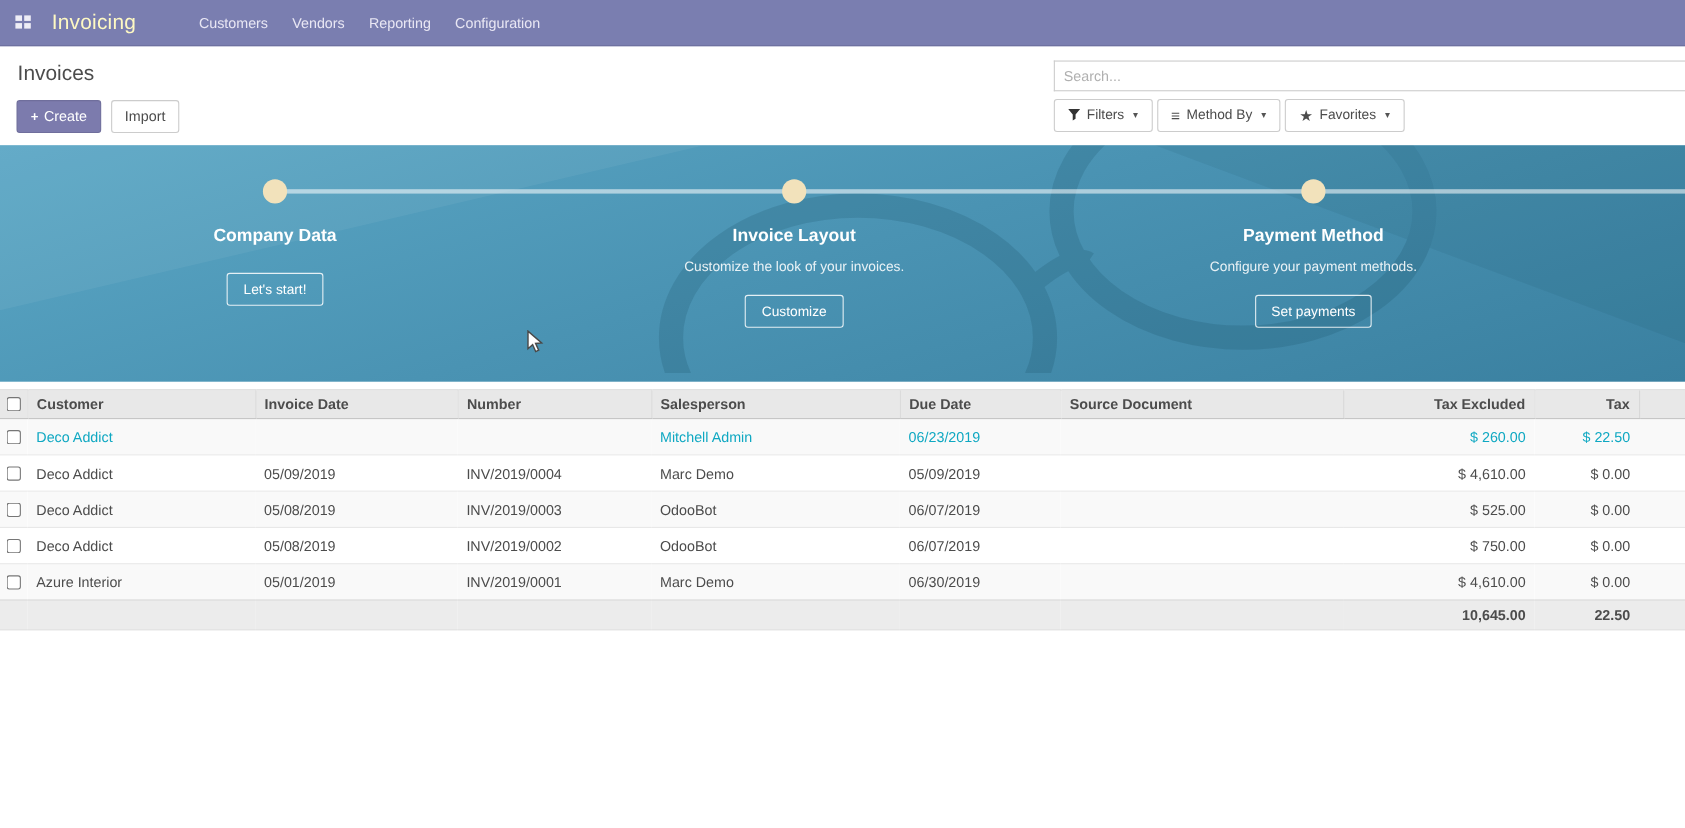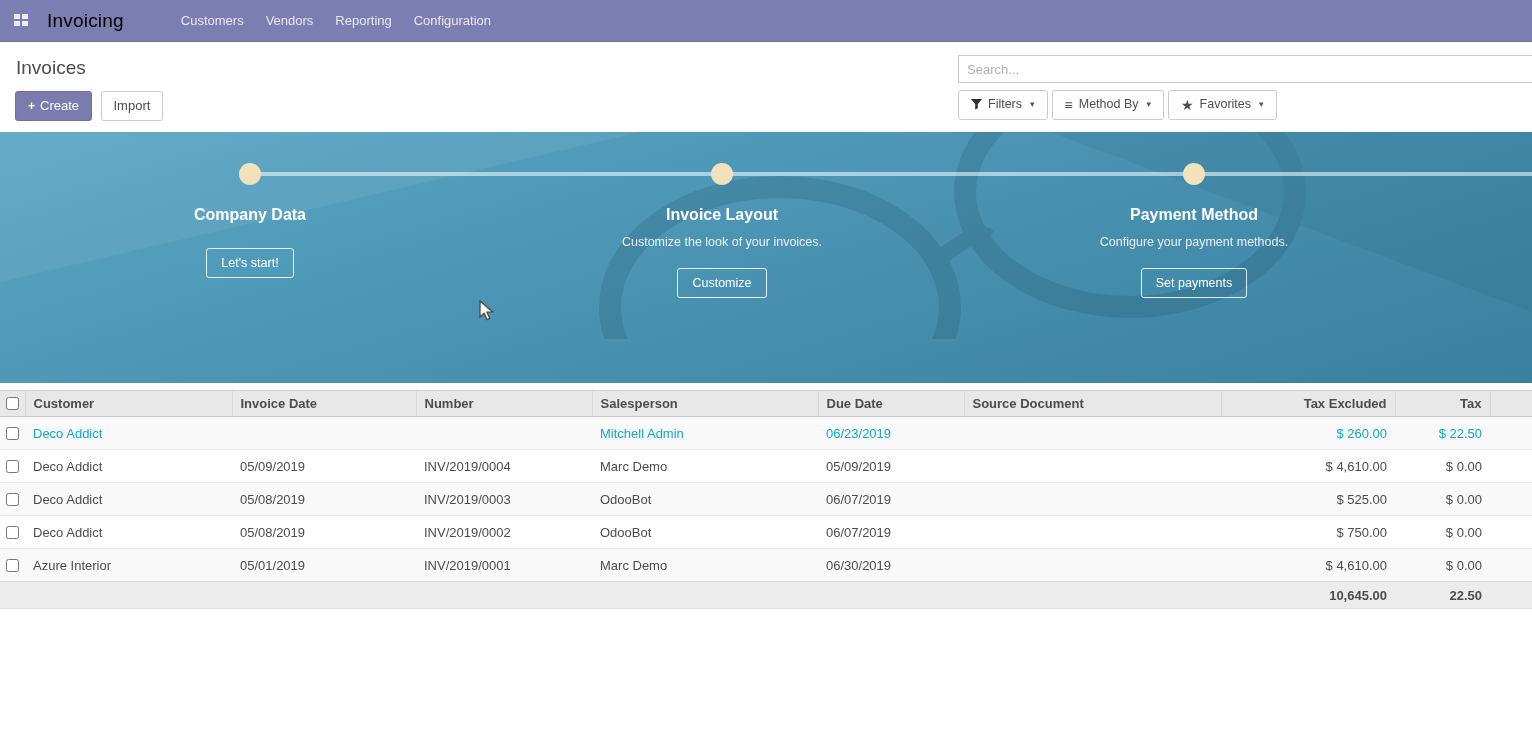--- a/index.html
+++ b/index.html
@@ -2,21 +2,21 @@
 <html style="--nav-bg: #7a7eb0; --btn-primary: #7c7bad; --dot: #f2e2bb; --draft: #0fa8c2;"><head>
 <meta charset="utf-8">
 <style>
   * { margin:0; padding:0; box-sizing:border-box; }
   html,body { width:1532px; height:753px; background:#fff; font-family:"Liberation Sans", sans-serif; overflow:hidden; }
 
   
   .navbar { height:42px; background:var(--nav-bg,#7a7eb0); display:flex; align-items:center; border-bottom:1px solid #6d719f; }
   .apps-icon { width:16px; height:13px; margin:0 0 0 14px; display:grid; grid-template-columns:6px 6px; grid-template-rows:5px 5px; gap:2px; cursor:pointer; }
   .apps-icon span { background:#f4f3fa; opacity:.95; }
-  .brand { color:#000000; font-size:19px; margin-left:17px; letter-spacing:.2px; cursor:pointer; }
+  .brand { color:#fef9c3; font-size:19px; margin-left:17px; letter-spacing:.2px; cursor:pointer; }
   .nav-menu { display:flex; list-style:none; margin-left:46px; }
   .nav-menu li { color:#e9e7f4; font-size:13px; padding:12px 11px; line-height:42px; cursor:pointer; }
 
   
   .control-panel { display:flex; justify-content:space-between; padding:13px 0 10px 15px; }
   .cp-left { }
   .page-title { font-size:19px; font-weight:normal; color:#4c4c4c; margin:2px 0 12px 1px; }
   .btn { display:inline-block; font-size:13px; border-radius:3px; padding:5px 12px; border:1px solid #ccc; background:#fff; color:#4c4c4c; cursor:pointer; line-height:1.4; }
   .btn-primary { background:var(--btn-primary,#7c7bad); border-color:#6f6e9c; color:#fff; }
   .btn-primary .plus { font-weight:bold; margin-right:5px; font-size:12px; }
@@ -24,21 +24,21 @@
   .cp-right { width:574px; }
   .search-input { width:100%; height:28px; border:1px solid #ccc; border-right:none; font-size:13px; padding:0 8px; color:#4c4c4c; outline:none; font-family:"Liberation Sans",sans-serif; }
   .search-input::placeholder { color:#b0b0b0; }
   .cp-filters { margin-top:7px; display:flex; gap:4px; }
   .filter-btn { display:inline-flex; align-items:center; gap:6px; font-size:12.5px; }
   .filter-btn .glyph { font-size:14px; line-height:1; }
   .caret { font-size:9px; color:#555; margin-left:2px; }
   .funnel-svg { width:11px; height:11px; display:block; }
 
   
-  .banner { position:relative; height:251px; margin-top:1px;
+  .banner { position:relative; height:215px; margin-top:1px;
     background:linear-gradient(163deg,#5ba7c5 0%, #4a93b3 48%, #3a80a0 100%); overflow:hidden; }
   .banner-deco { position:absolute; inset:0; opacity:.16; }
   .progress-line { position:absolute; top:40px; left:250px; right:0; height:4px; background:rgba(255,255,255,.55); }
   .step { position:absolute; top:31px; width:320px; display:flex; flex-direction:column; align-items:center; text-align:center; }
   .step-dot { width:22px; height:22px; border-radius:50%; background:var(--dot,#f2e2bb); margin-bottom:21px; z-index:2; }
   .step-title { color:#fff; font-size:16px; font-weight:bold; margin-bottom:9px; }
   .step-desc { color:rgba(255,255,255,.88); font-size:12.5px; line-height:1.55; width:230px; }
   .step-btn { margin-top:15px; background:transparent; border:1px solid rgba(255,255,255,.85); color:#fff; font-size:12.5px; padding:7px 14px; border-radius:3px; cursor:pointer; font-family:"Liberation Sans",sans-serif; }
   .step-1 { left:90px; }  .step-2 { left:562px; }  .step-3 { left:1034px; }
   .cursor { position:absolute; left:479px; top:168px; z-index:5; }

